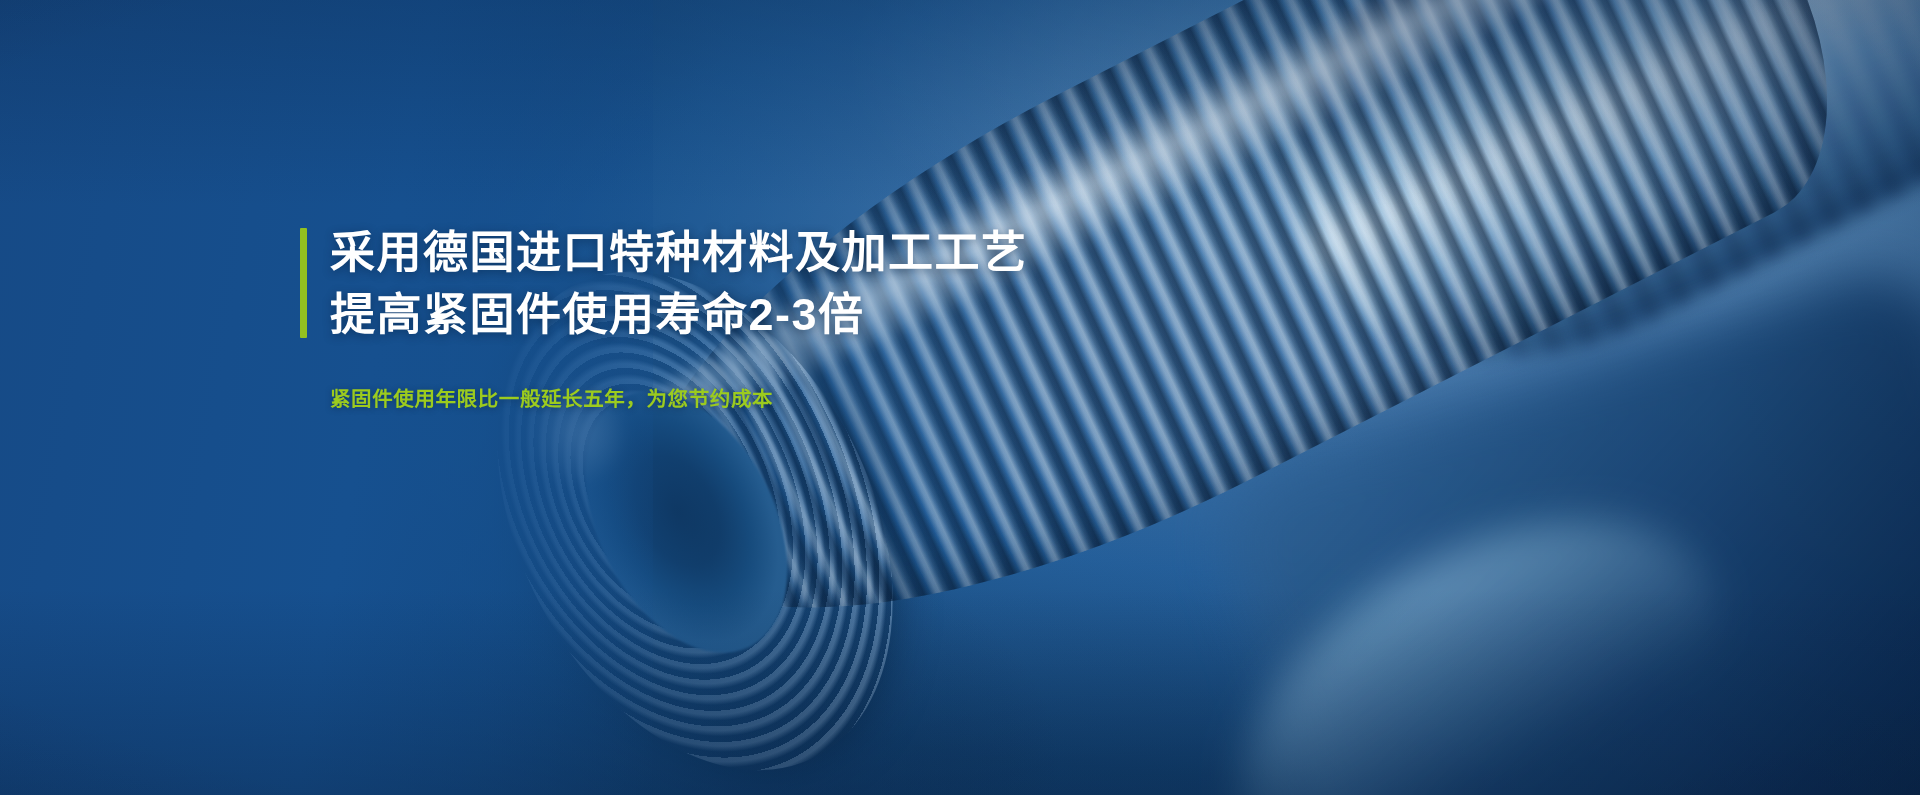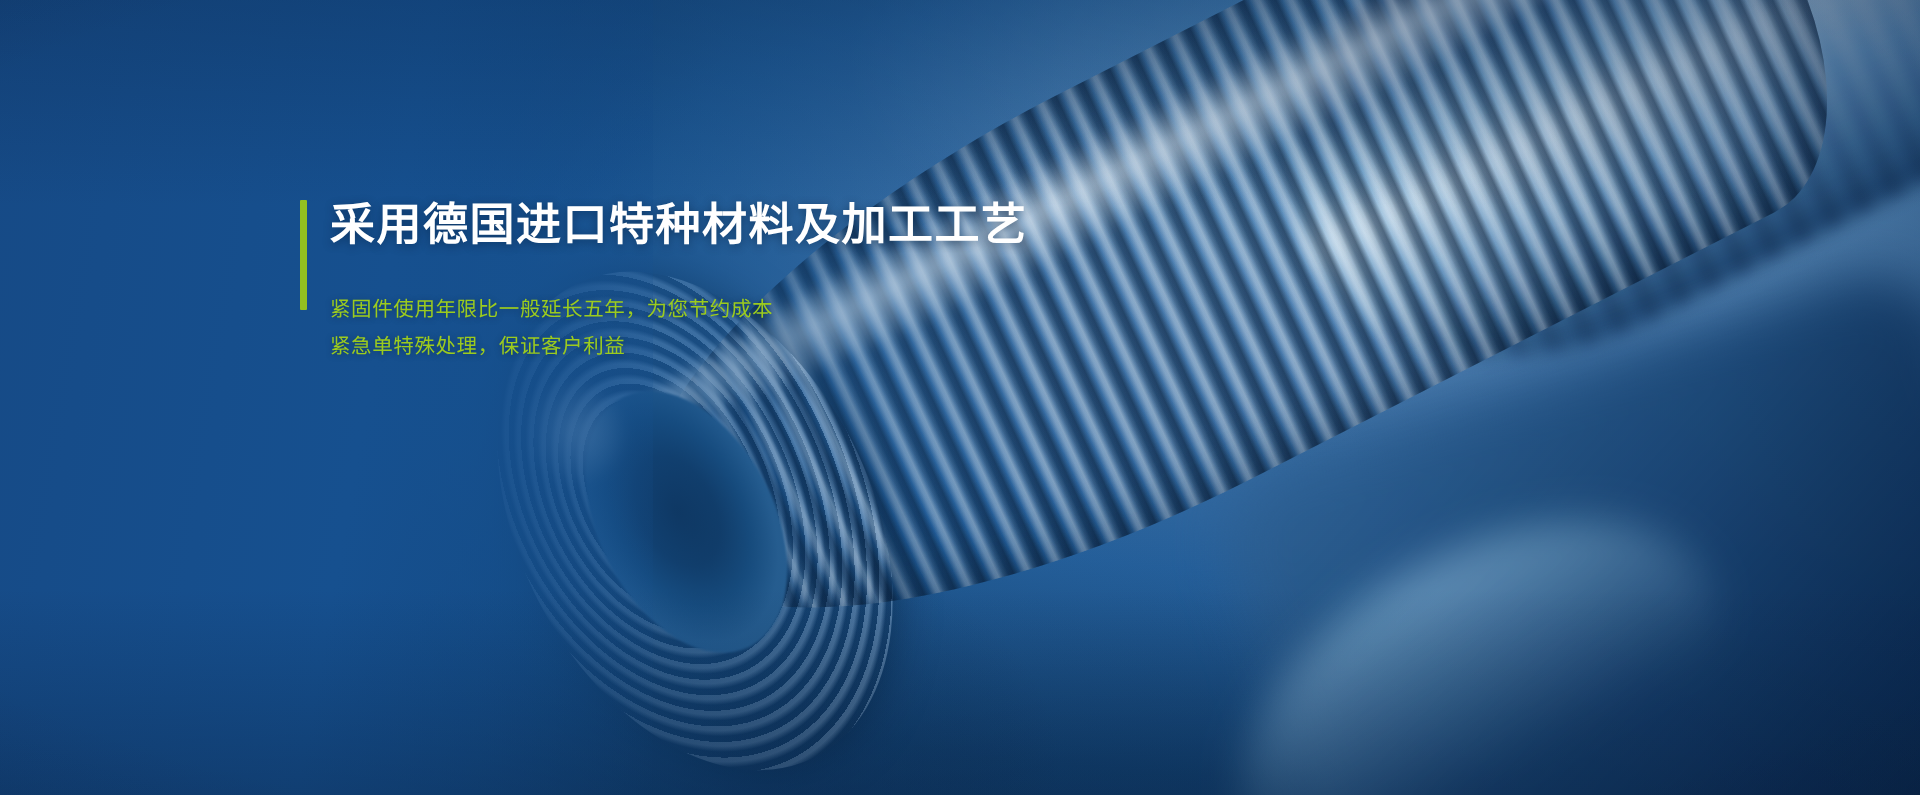--- a/index.html
+++ b/index.html
@@ -218,21 +218,21 @@
     background:linear-gradient(100deg, #164a86 0%, #16508f 55%, rgba(22,80,143,0) 100%);
   }
 
   
   .copy {
     position:absolute;
     left:300px; top:194px;
     width:760px;
   }
 
-  .headings { position:relative; padding-left:30px; }
+  .headings { position:relative; padding-left:30px;margin-top:28px; }
   .accent-bar {
     position:absolute;
     left:0; top:6px;
     width:7px; height:110px;
     background:#93c120;
     border-radius:1px;
   }
   .headline {
     color:#ffffff;
     font-size:45px;
@@ -243,21 +243,21 @@
     text-shadow:0 2px 10px rgba(4,24,50,.45);
   }
 
   .sub {
     margin-top:34px;
     padding-left:30px;
   }
   .subline {
     color:#9ccb1e;
     font-size:20.5px;
-    font-weight:normal;
+    font-weight:bold;
     line-height:37px;
     letter-spacing:.6px;
     white-space:nowrap;
     text-shadow:0 1px 6px rgba(4,24,50,.40);
   }
 </style>
 </head>
 <body>
 
 <div id="banner">
@@ -288,21 +288,21 @@
     <div class="left-flat"></div>
     <div class="grade2"></div>
     <div class="vignette"></div>
   </div>
 
   <div class="copy">
 
     <div class="headings">
       <span class="accent-bar"></span>
       <div class="headline">采用德国进口特种材料及加工工艺</div>
+      <div class="headline">提高紧固件使用寿命2-3倍</div>
     </div>
 
     <div class="sub">
       <div class="subline">紧固件使用年限比一般延长五年，为您节约成本</div>
-      <div class="subline">紧急单特殊处理，保证客户利益</div>
     </div>
 
   </div>
 </div>
 
 </body></html>

